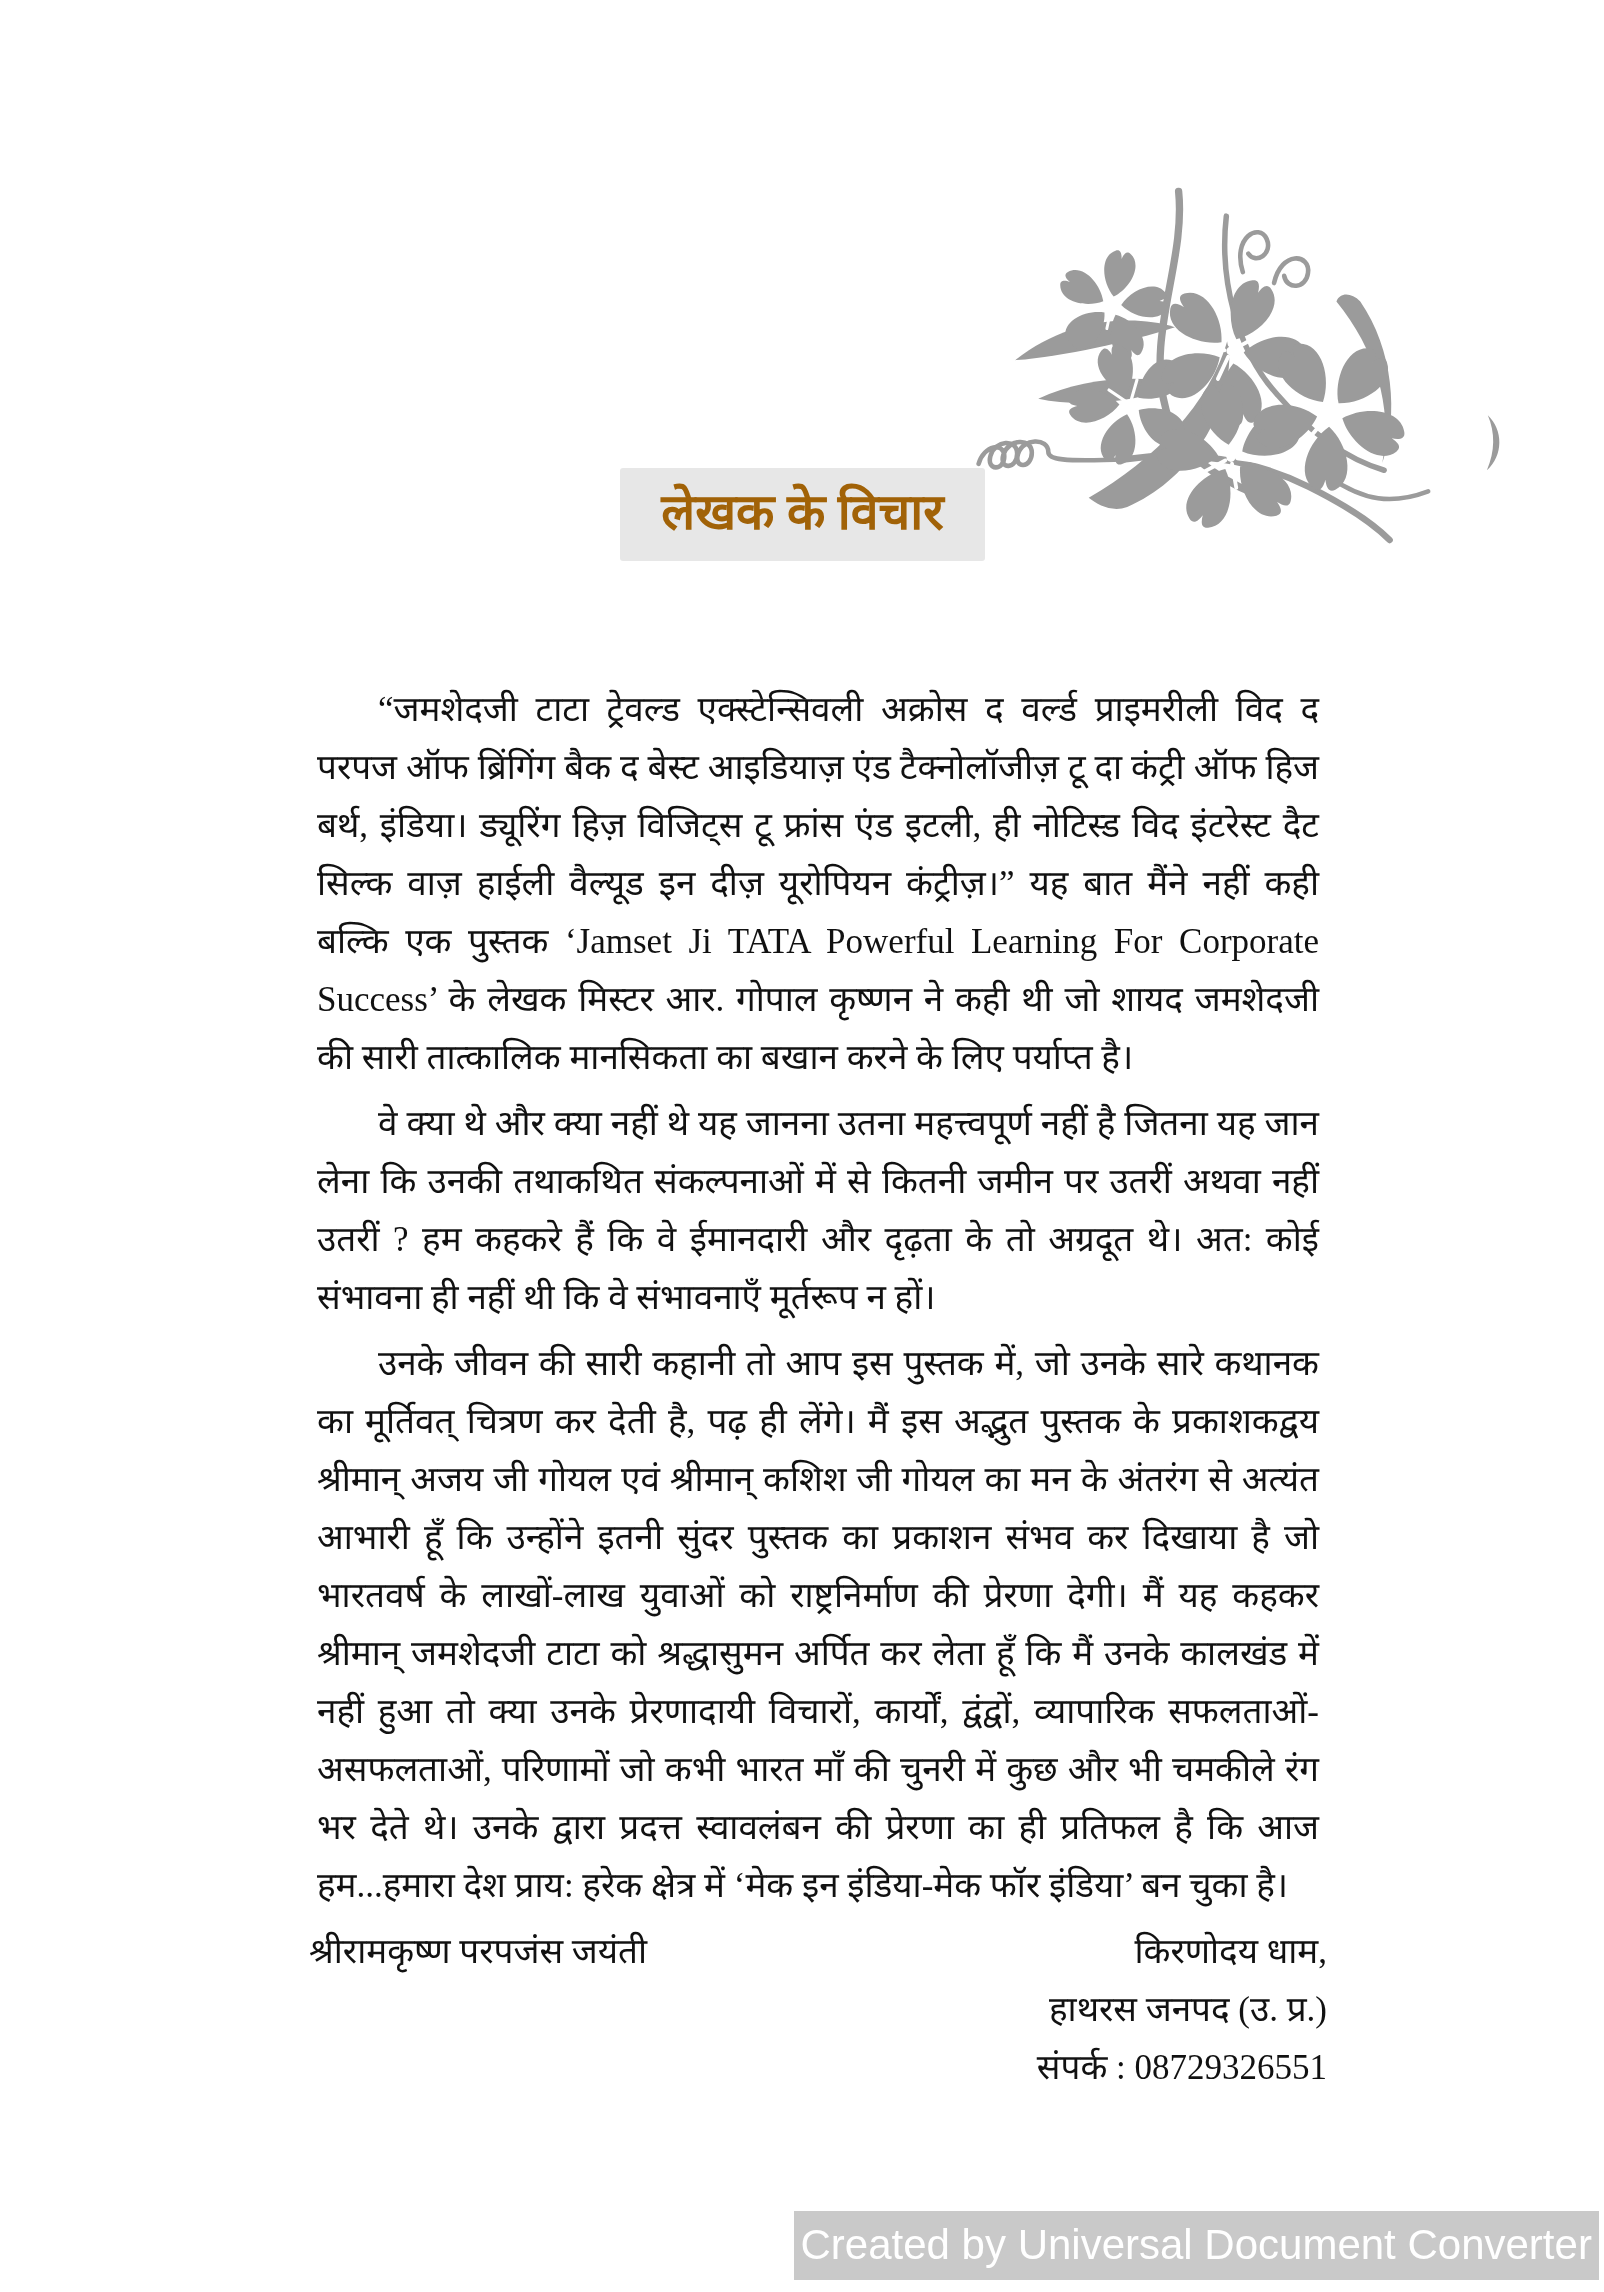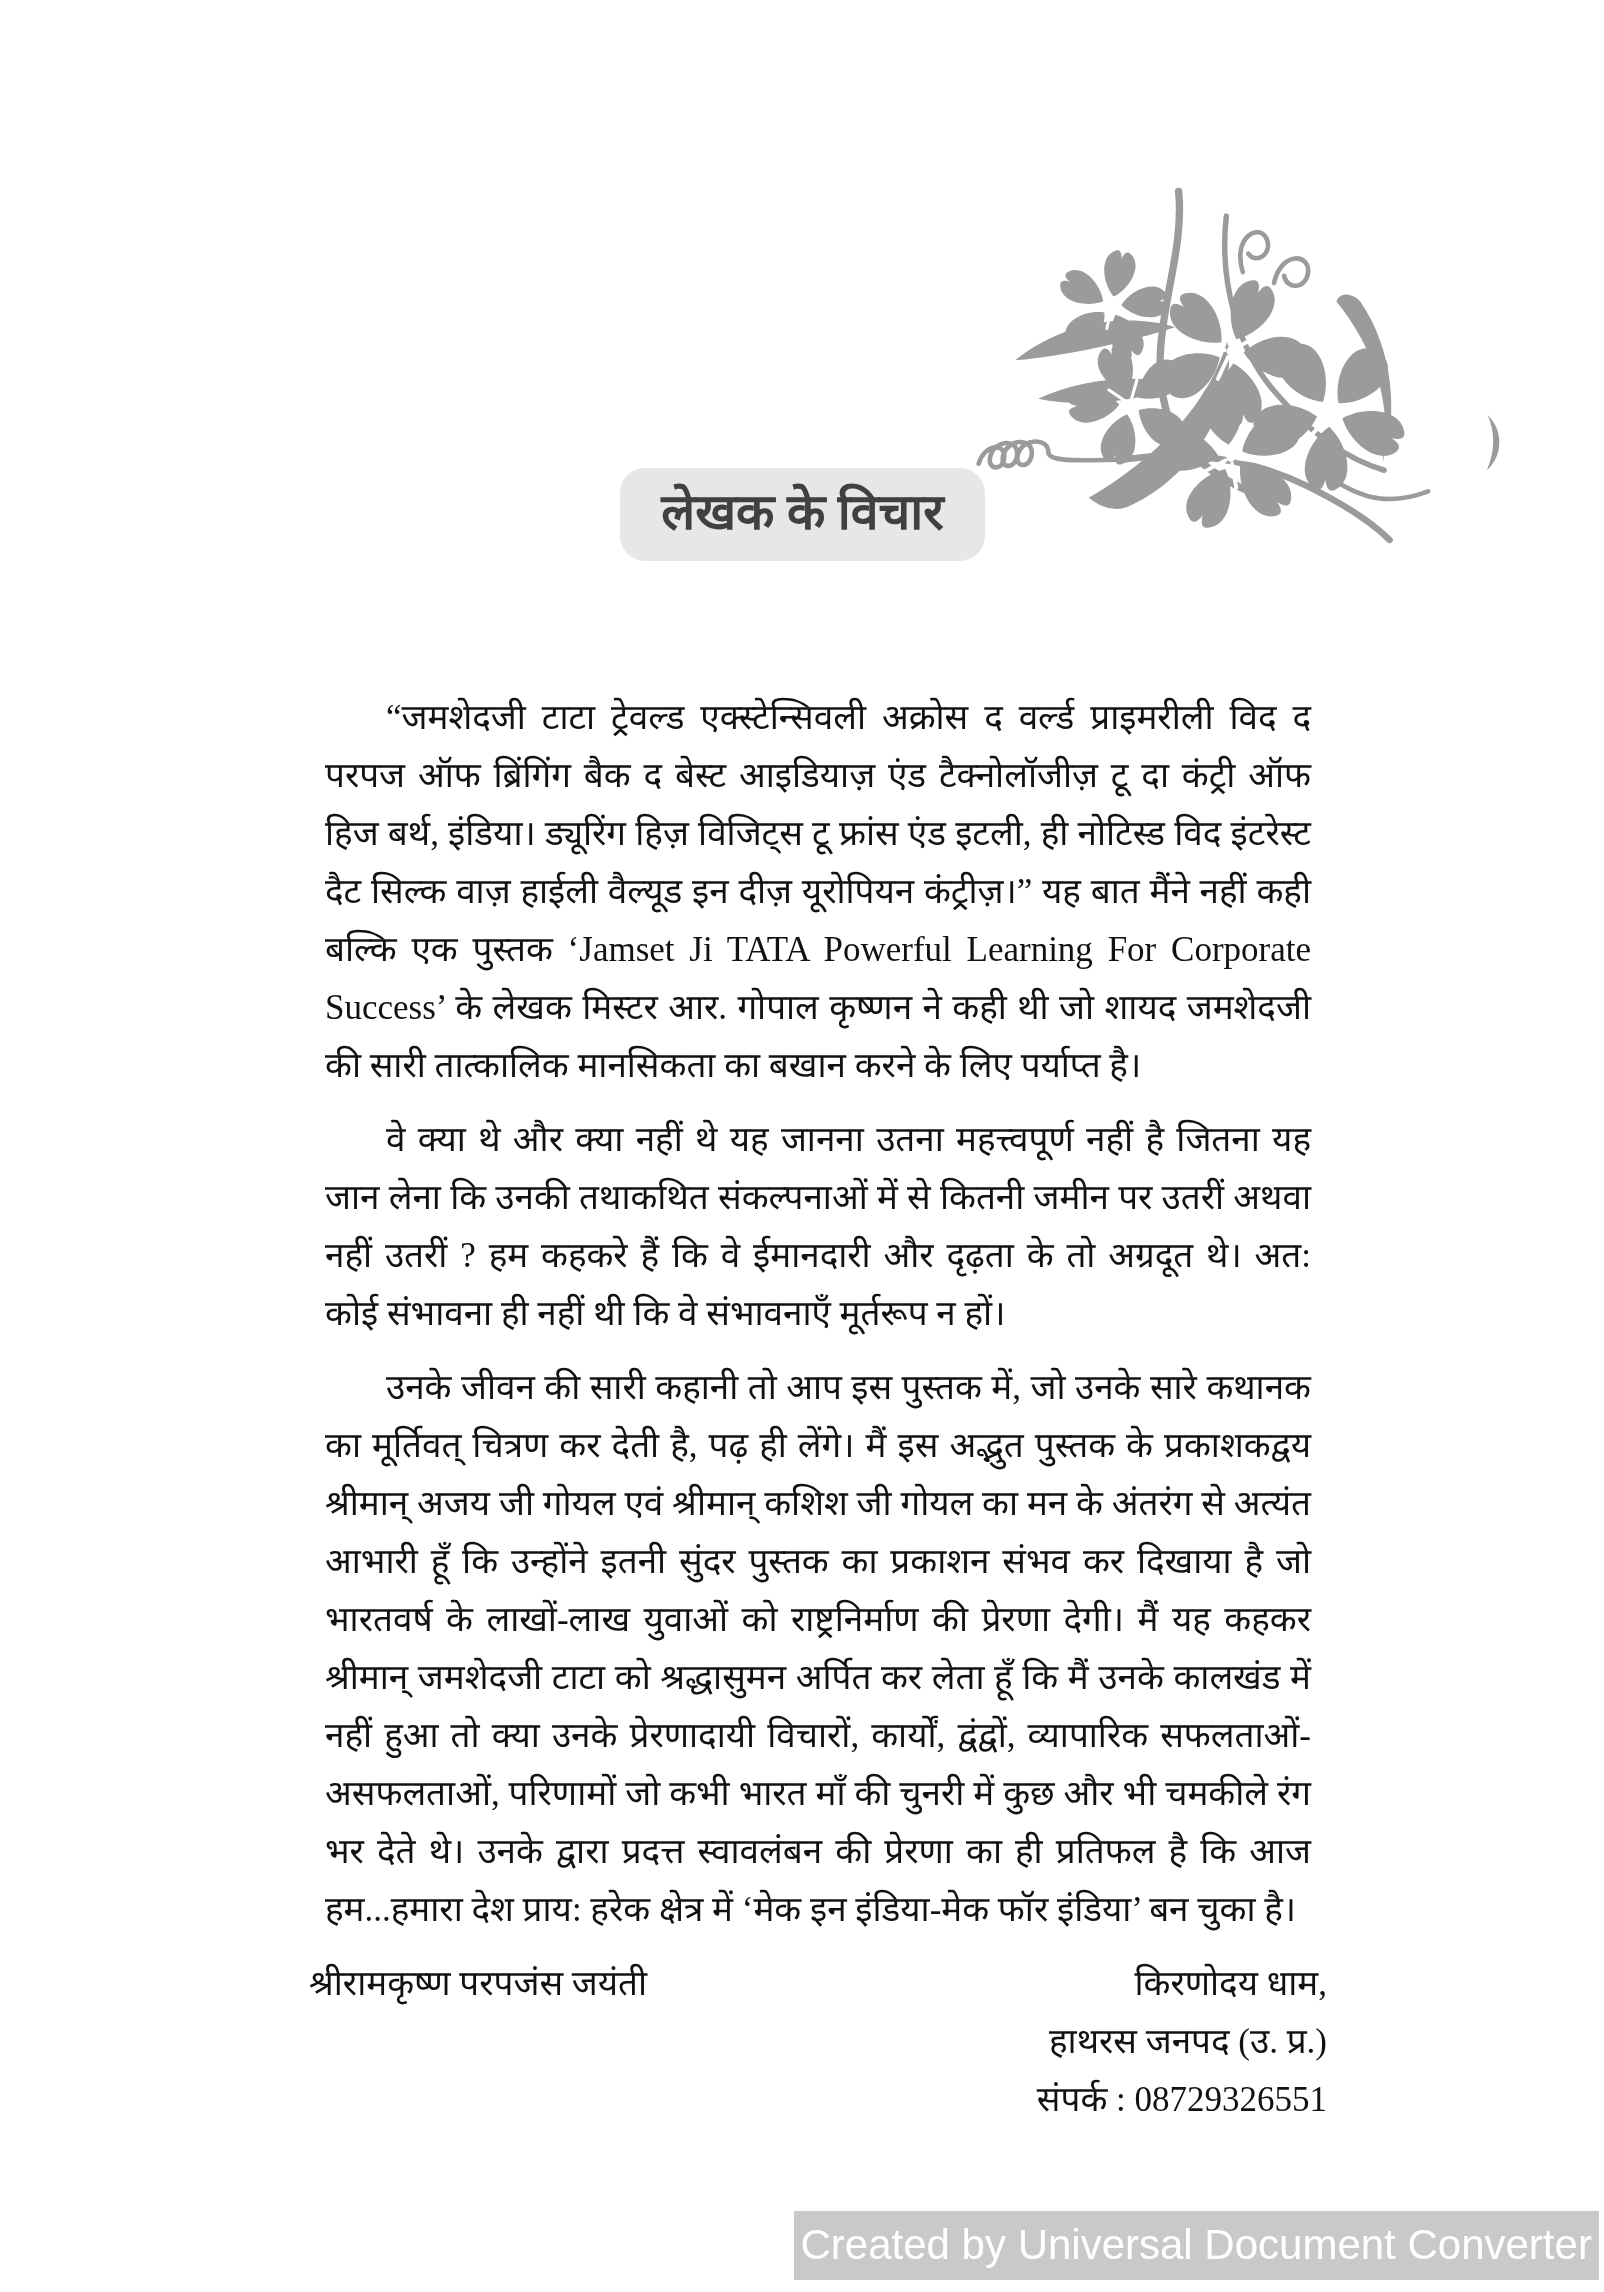--- a/index.html
+++ b/index.html
@@ -16,36 +16,36 @@
     left:949px;top:184px;
     width:573px;height:367px;
   }
   .title-wrap{
     position:absolute;
     top:468px;left:0;width:100%;
     display:flex;justify-content:center;
   }
   .title-box{
     background:#e7e7e7;
-    border-radius:25px;
+    border-radius:3px;
     padding:9px 41px 14.3px 41px;
     font-size:50px;
     font-weight:bold;
     line-height:1.4;
-    color:#404040;
+    color:#a16207;
   }
   .content{
     position:absolute;
     left:309px;top:673px;
     width:1018px;
     font-size:35px;
     line-height:58px;
     text-align:justify;
   }
-  .content p{margin:16px;text-indent:61px;}
+  .content p{margin:8px;text-indent:61px;}
   .footer-row{
     display:flex;
     justify-content:space-between;
     line-height:58px;
     font-size:35px;
   }
   .footer-row .left{text-align:left;}
   .footer-row .right{text-align:right;margin-left:auto;}
   .sig-name{font-style:italic;}
   .watermark{

